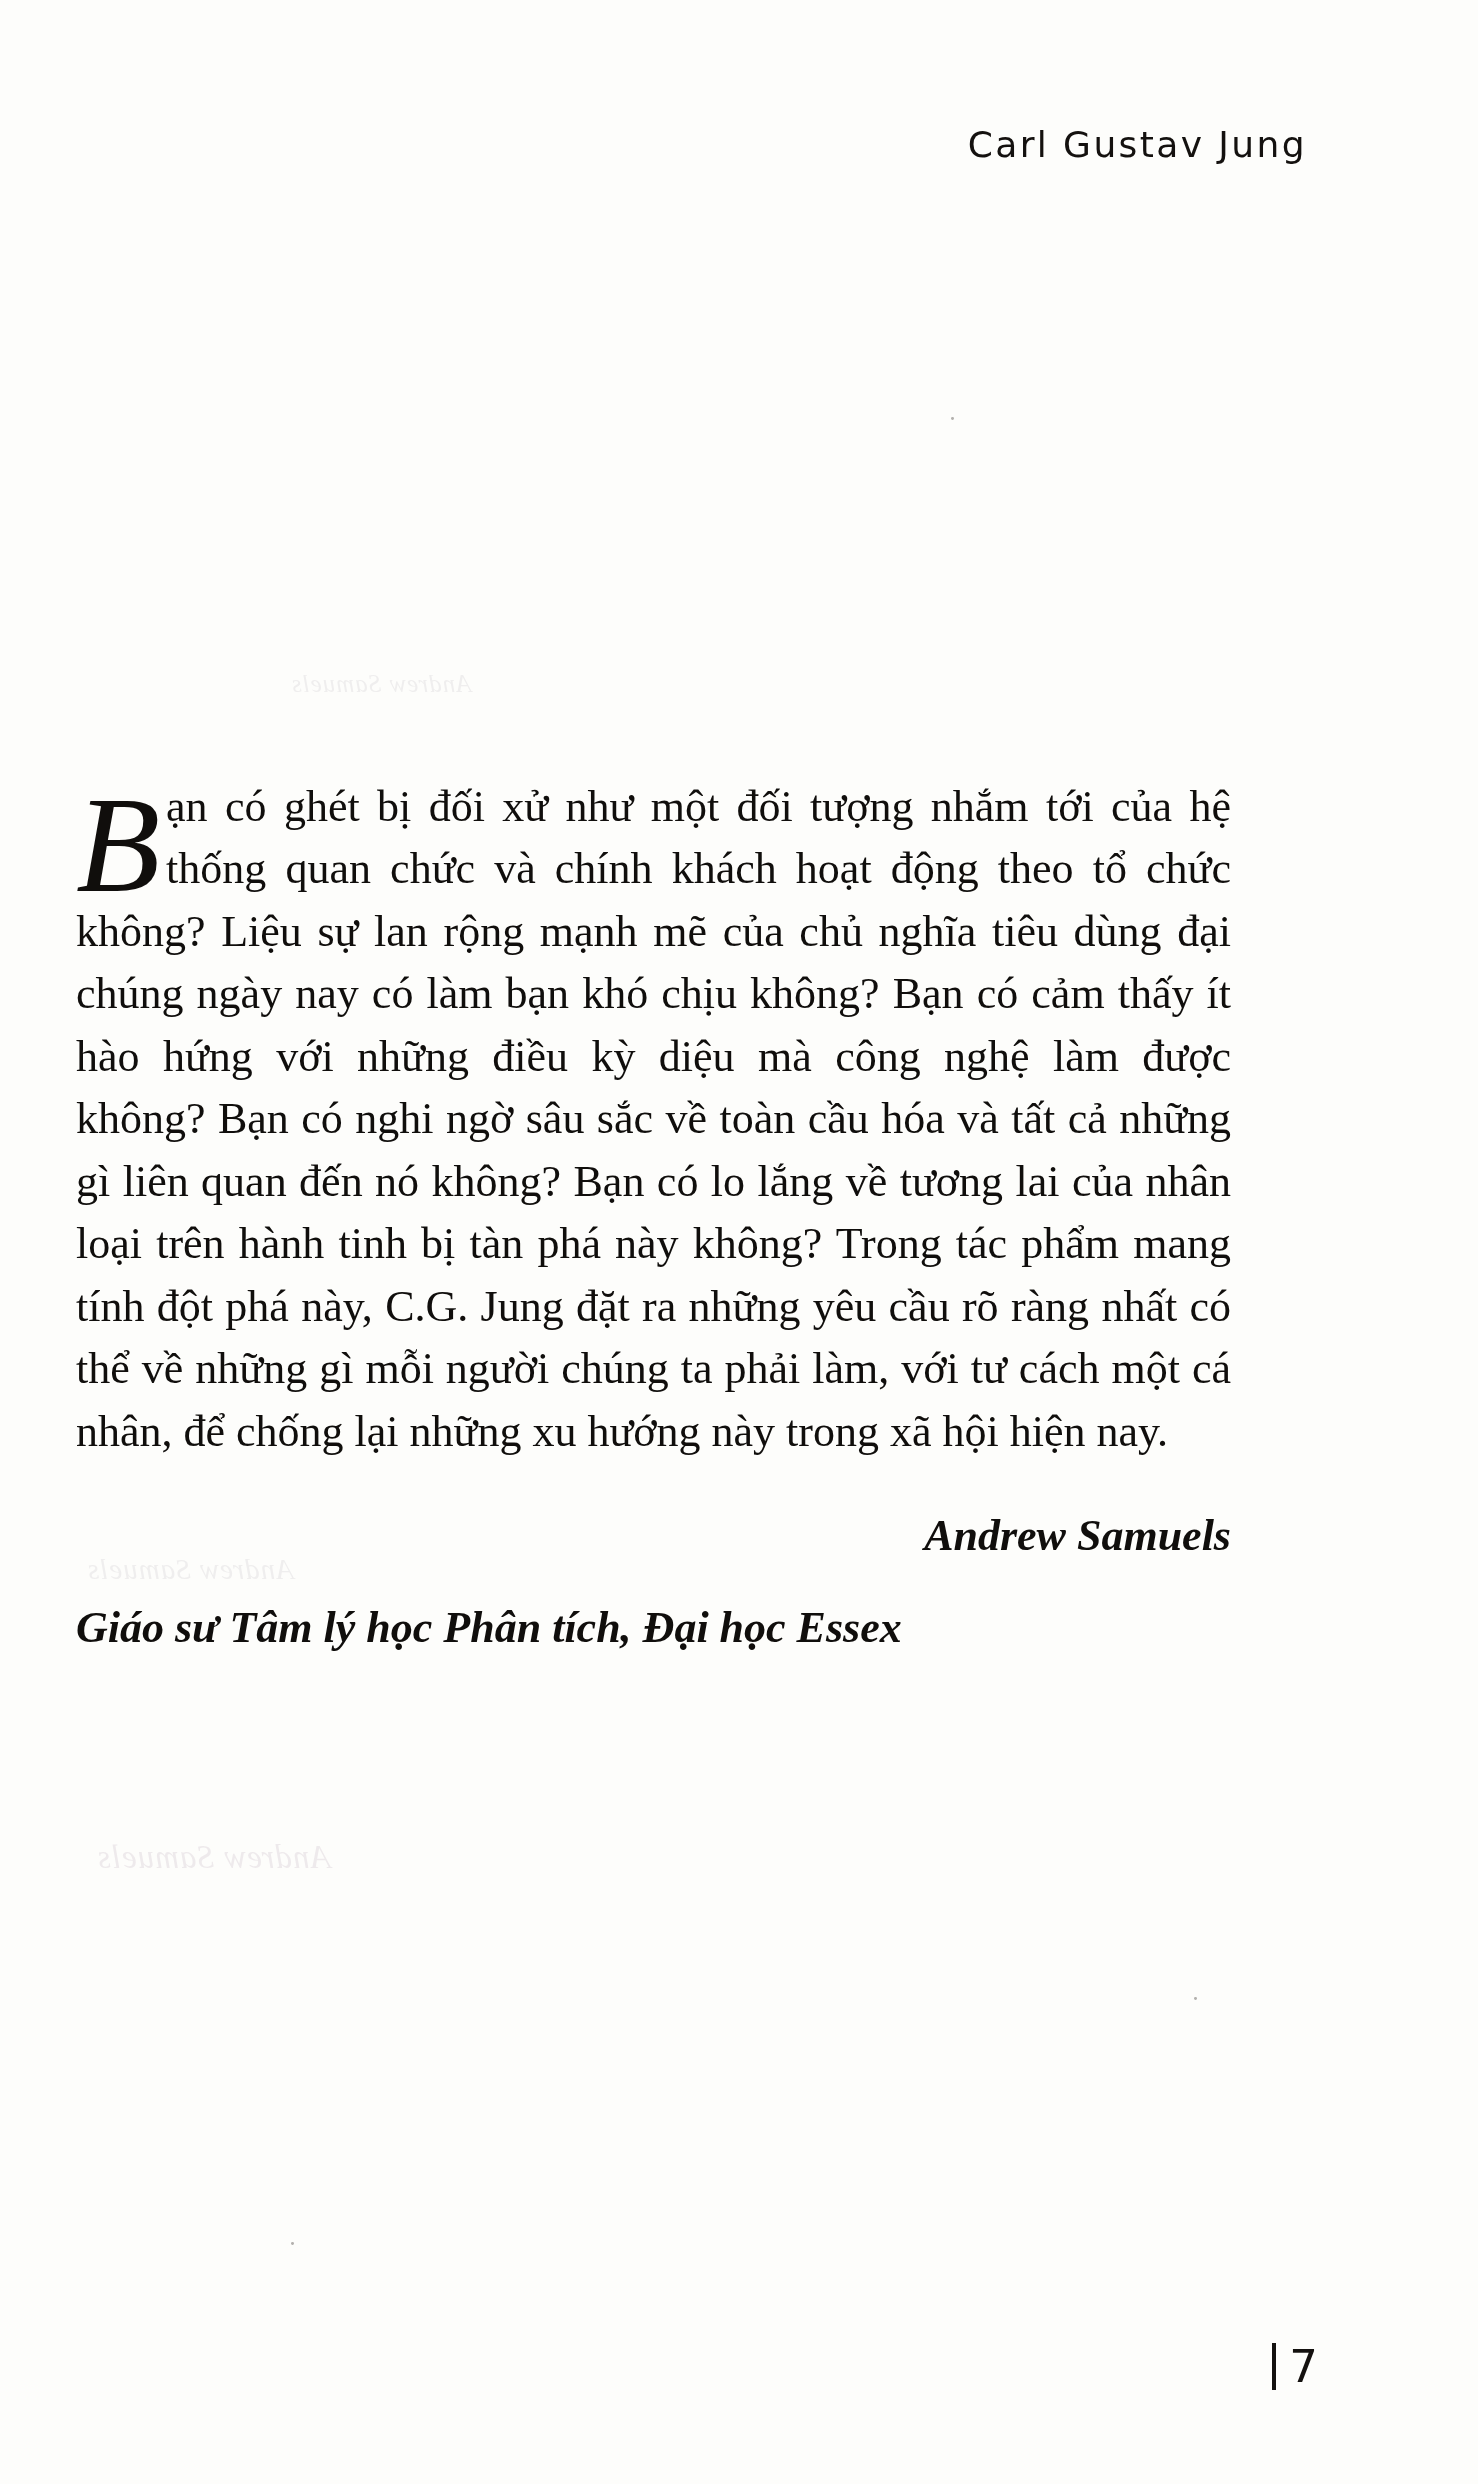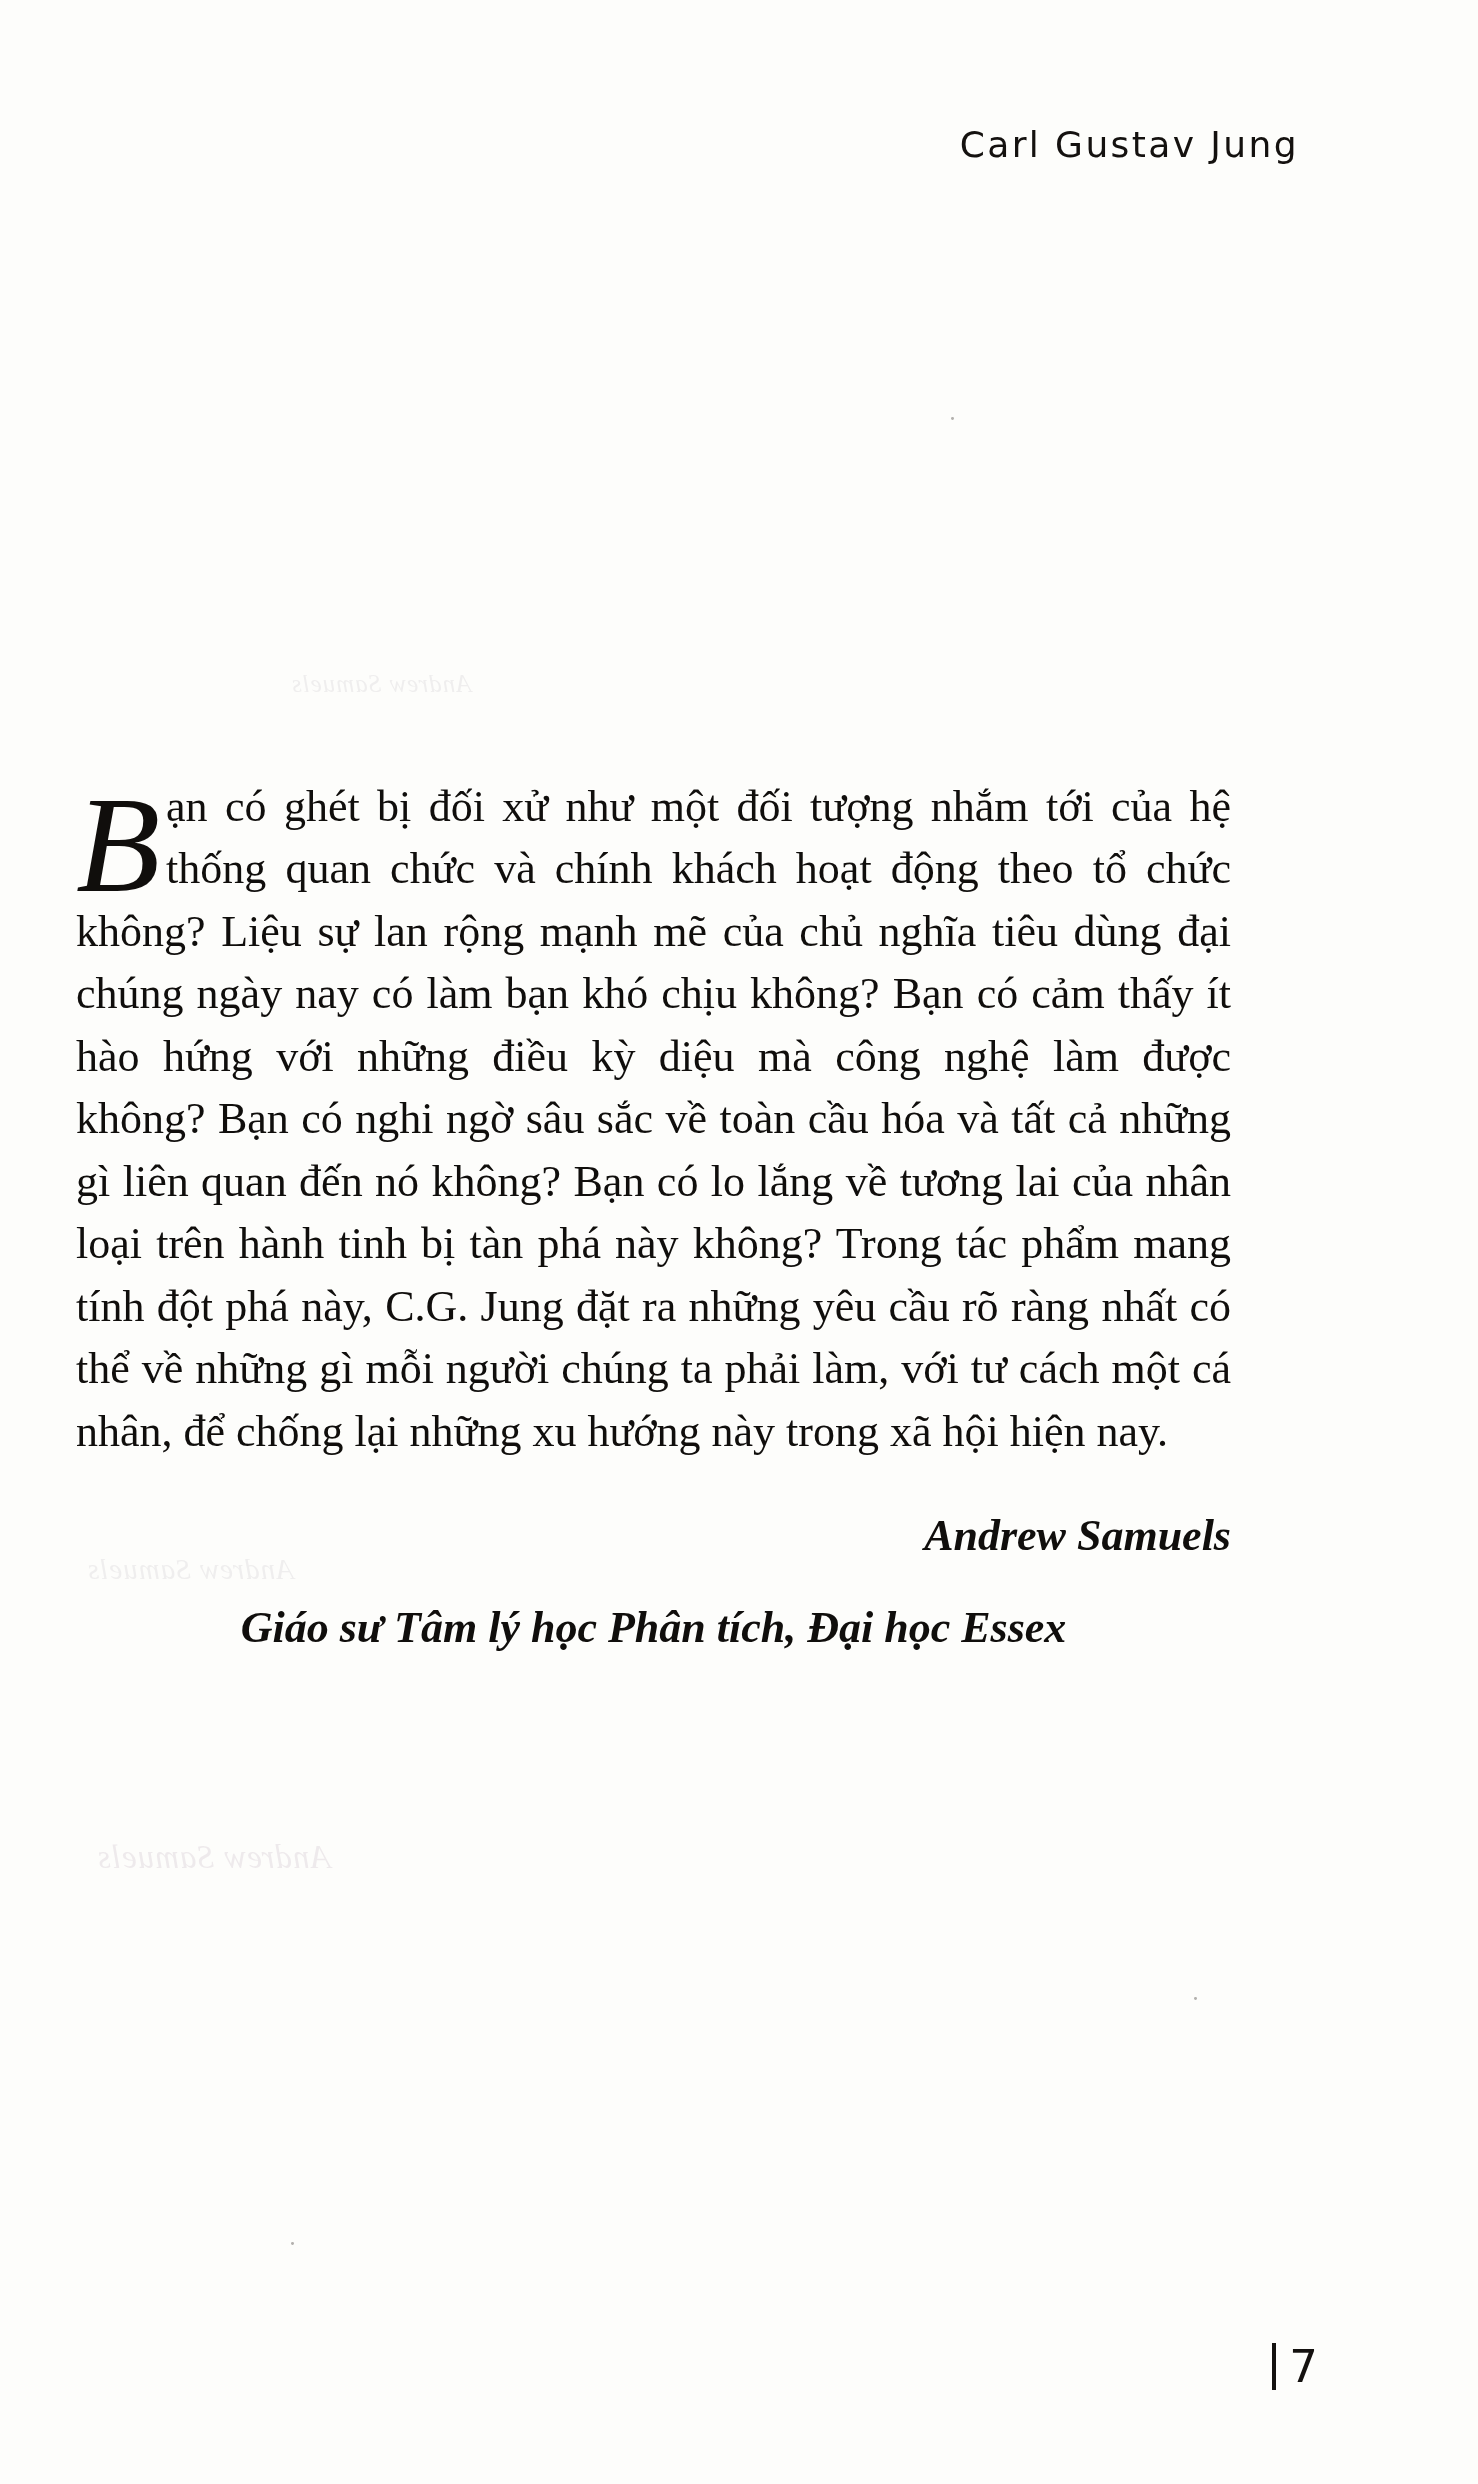--- a/index.html
+++ b/index.html
@@ -34,21 +34,21 @@
     user-select: none;
   }
   .ghost-1 { top: 670px; left: 291px; font-size: 25px; }
   .ghost-2 { top: 1553px; left: 87px; font-size: 29px; }
   .ghost-3 { top: 1839px; left: 97px; font-size: 33px; color: rgba(140,110,140,0.13); }
 
   
   .running-head {
     position: absolute;
     top: 124px;
-    right: 180px;
+    right: 172px;
     font-family: "DejaVu Sans", sans-serif;
     font-size: 36px;
     letter-spacing: 2.4px;
     color: #14110f;
     white-space: nowrap;
   }
 
   
   .body-block {
     position: absolute;
@@ -86,21 +86,21 @@
     text-align: right;
     font-size: 44px;
     font-weight: 700;
     font-style: italic;
     color: #100e0c;
   }
 
   .attrib-role {
     margin: 0;
     padding-top: 41px;
-    text-align: center;
+    text-align: left;
     font-size: 44px;
     font-weight: 700;
     font-style: italic;
     color: #100e0c;
   }
 
   
   .folio {
     position: absolute;
     bottom: 91px;

